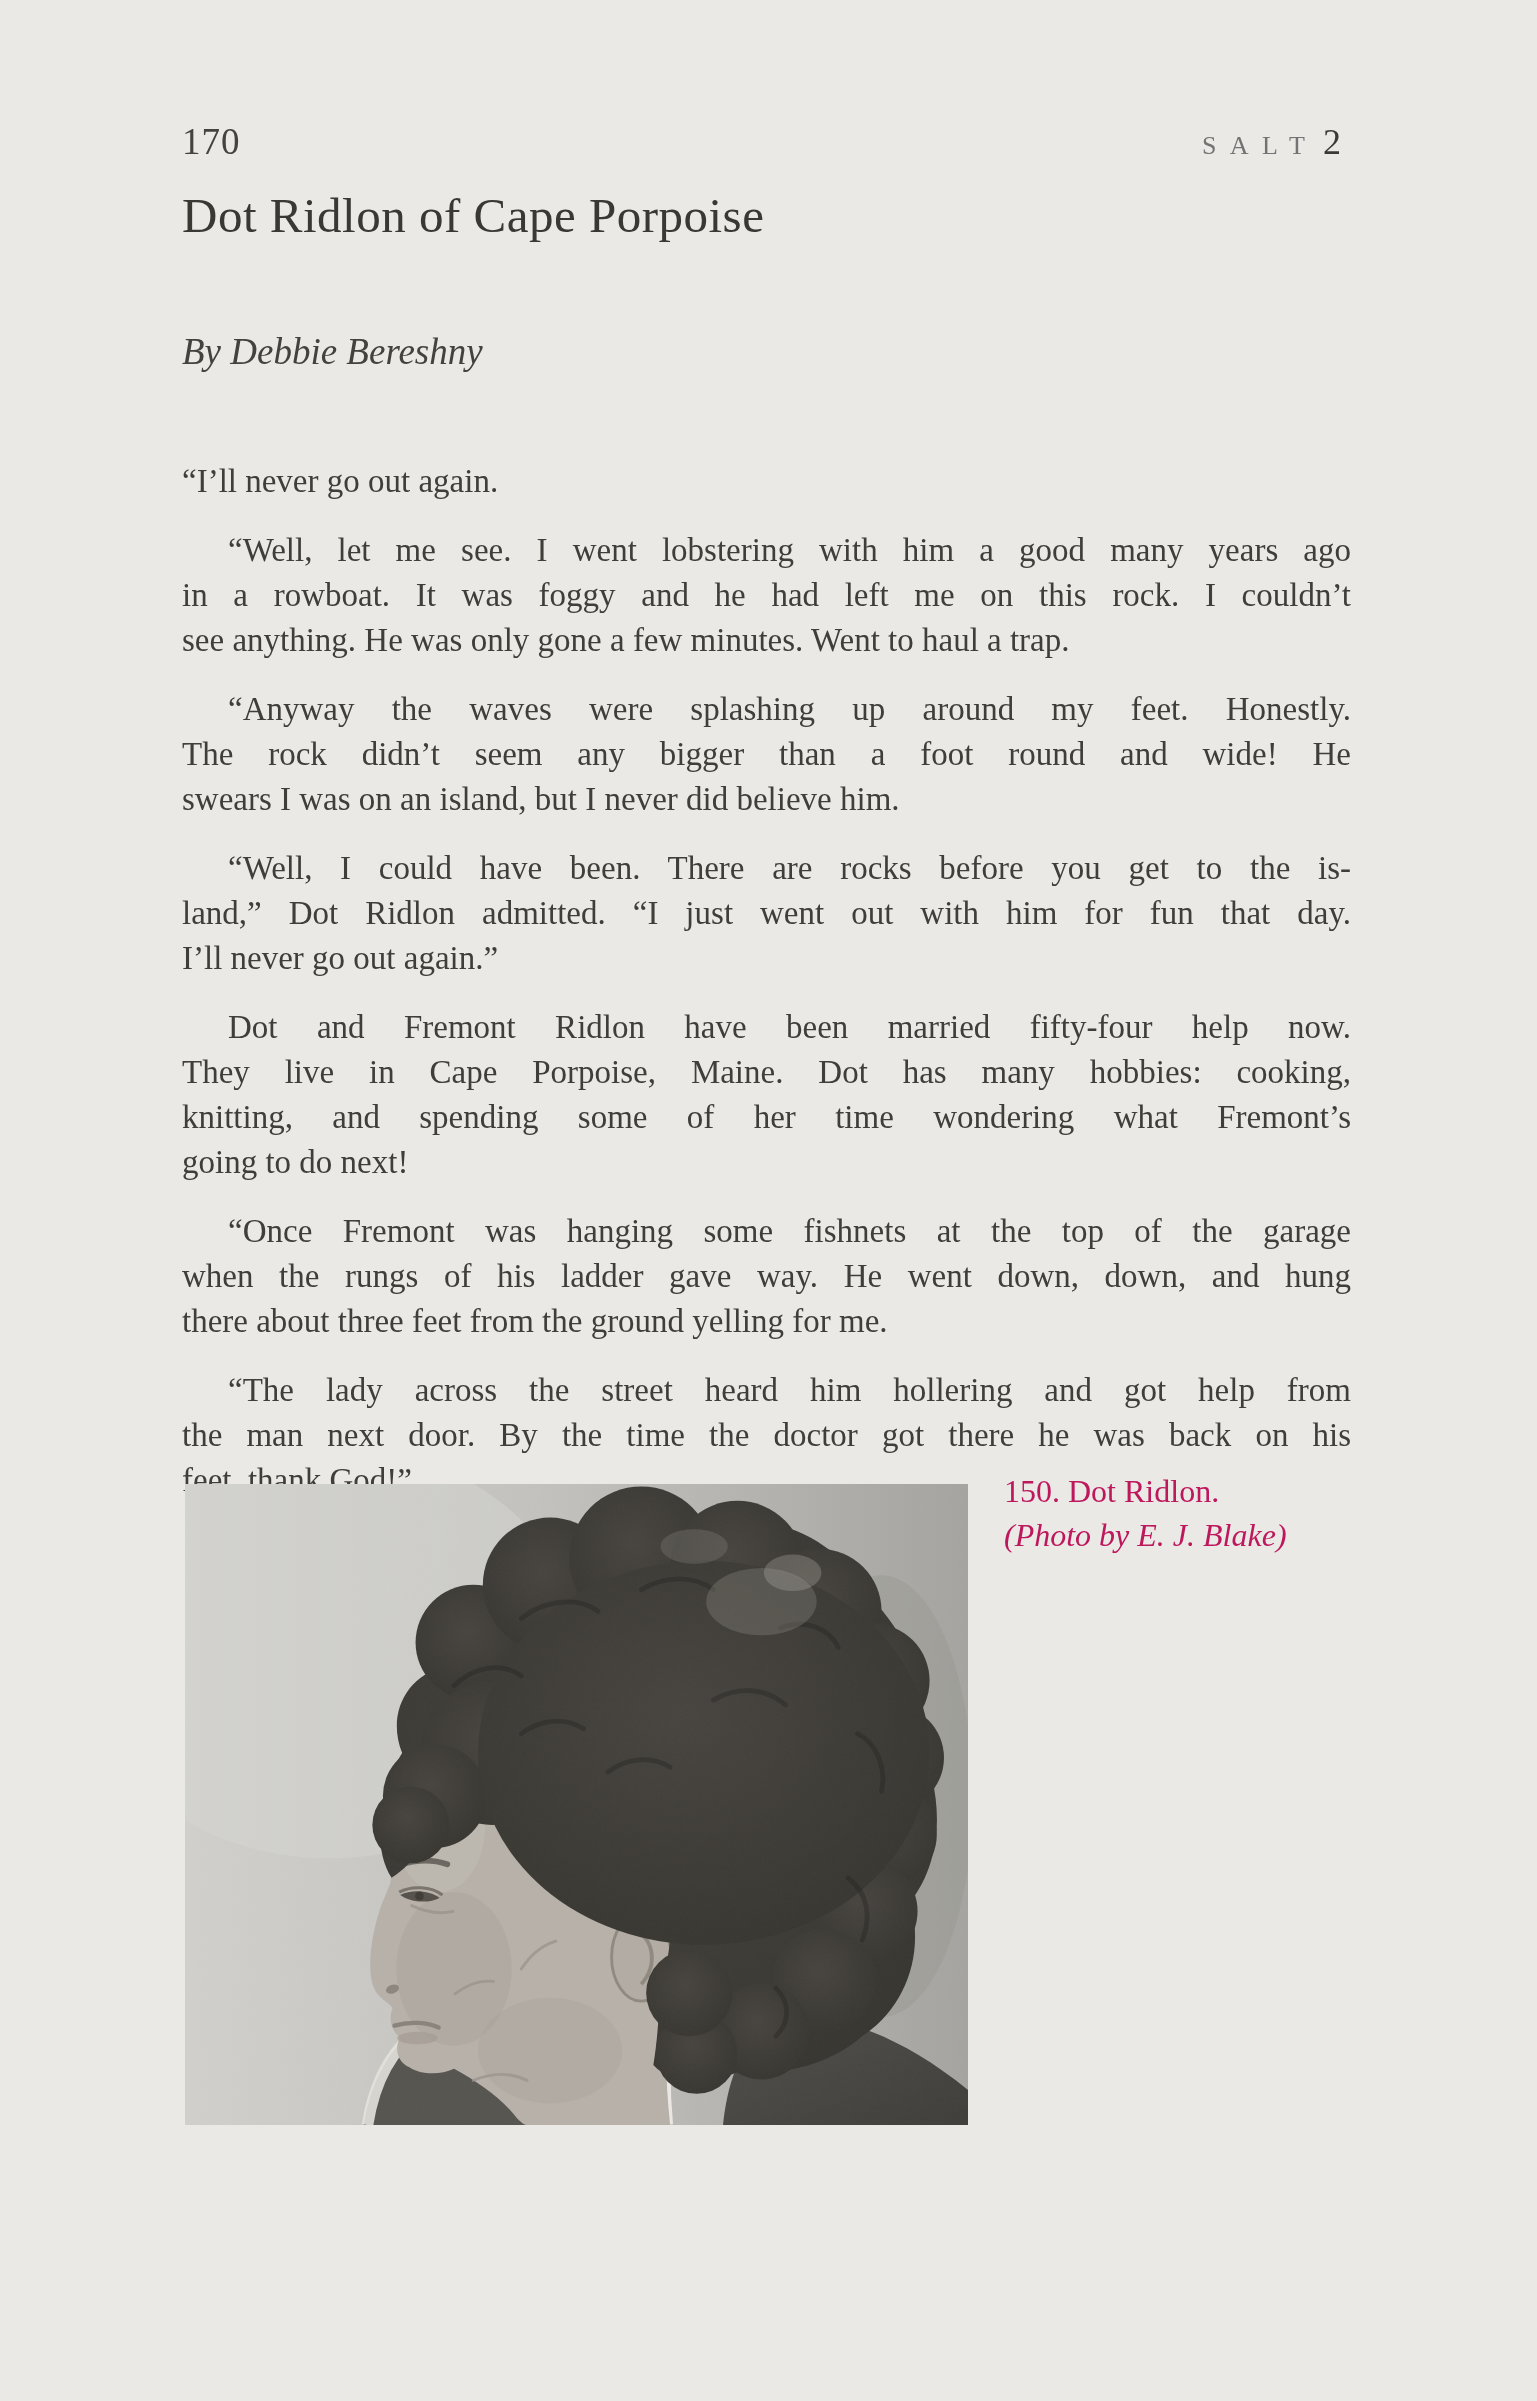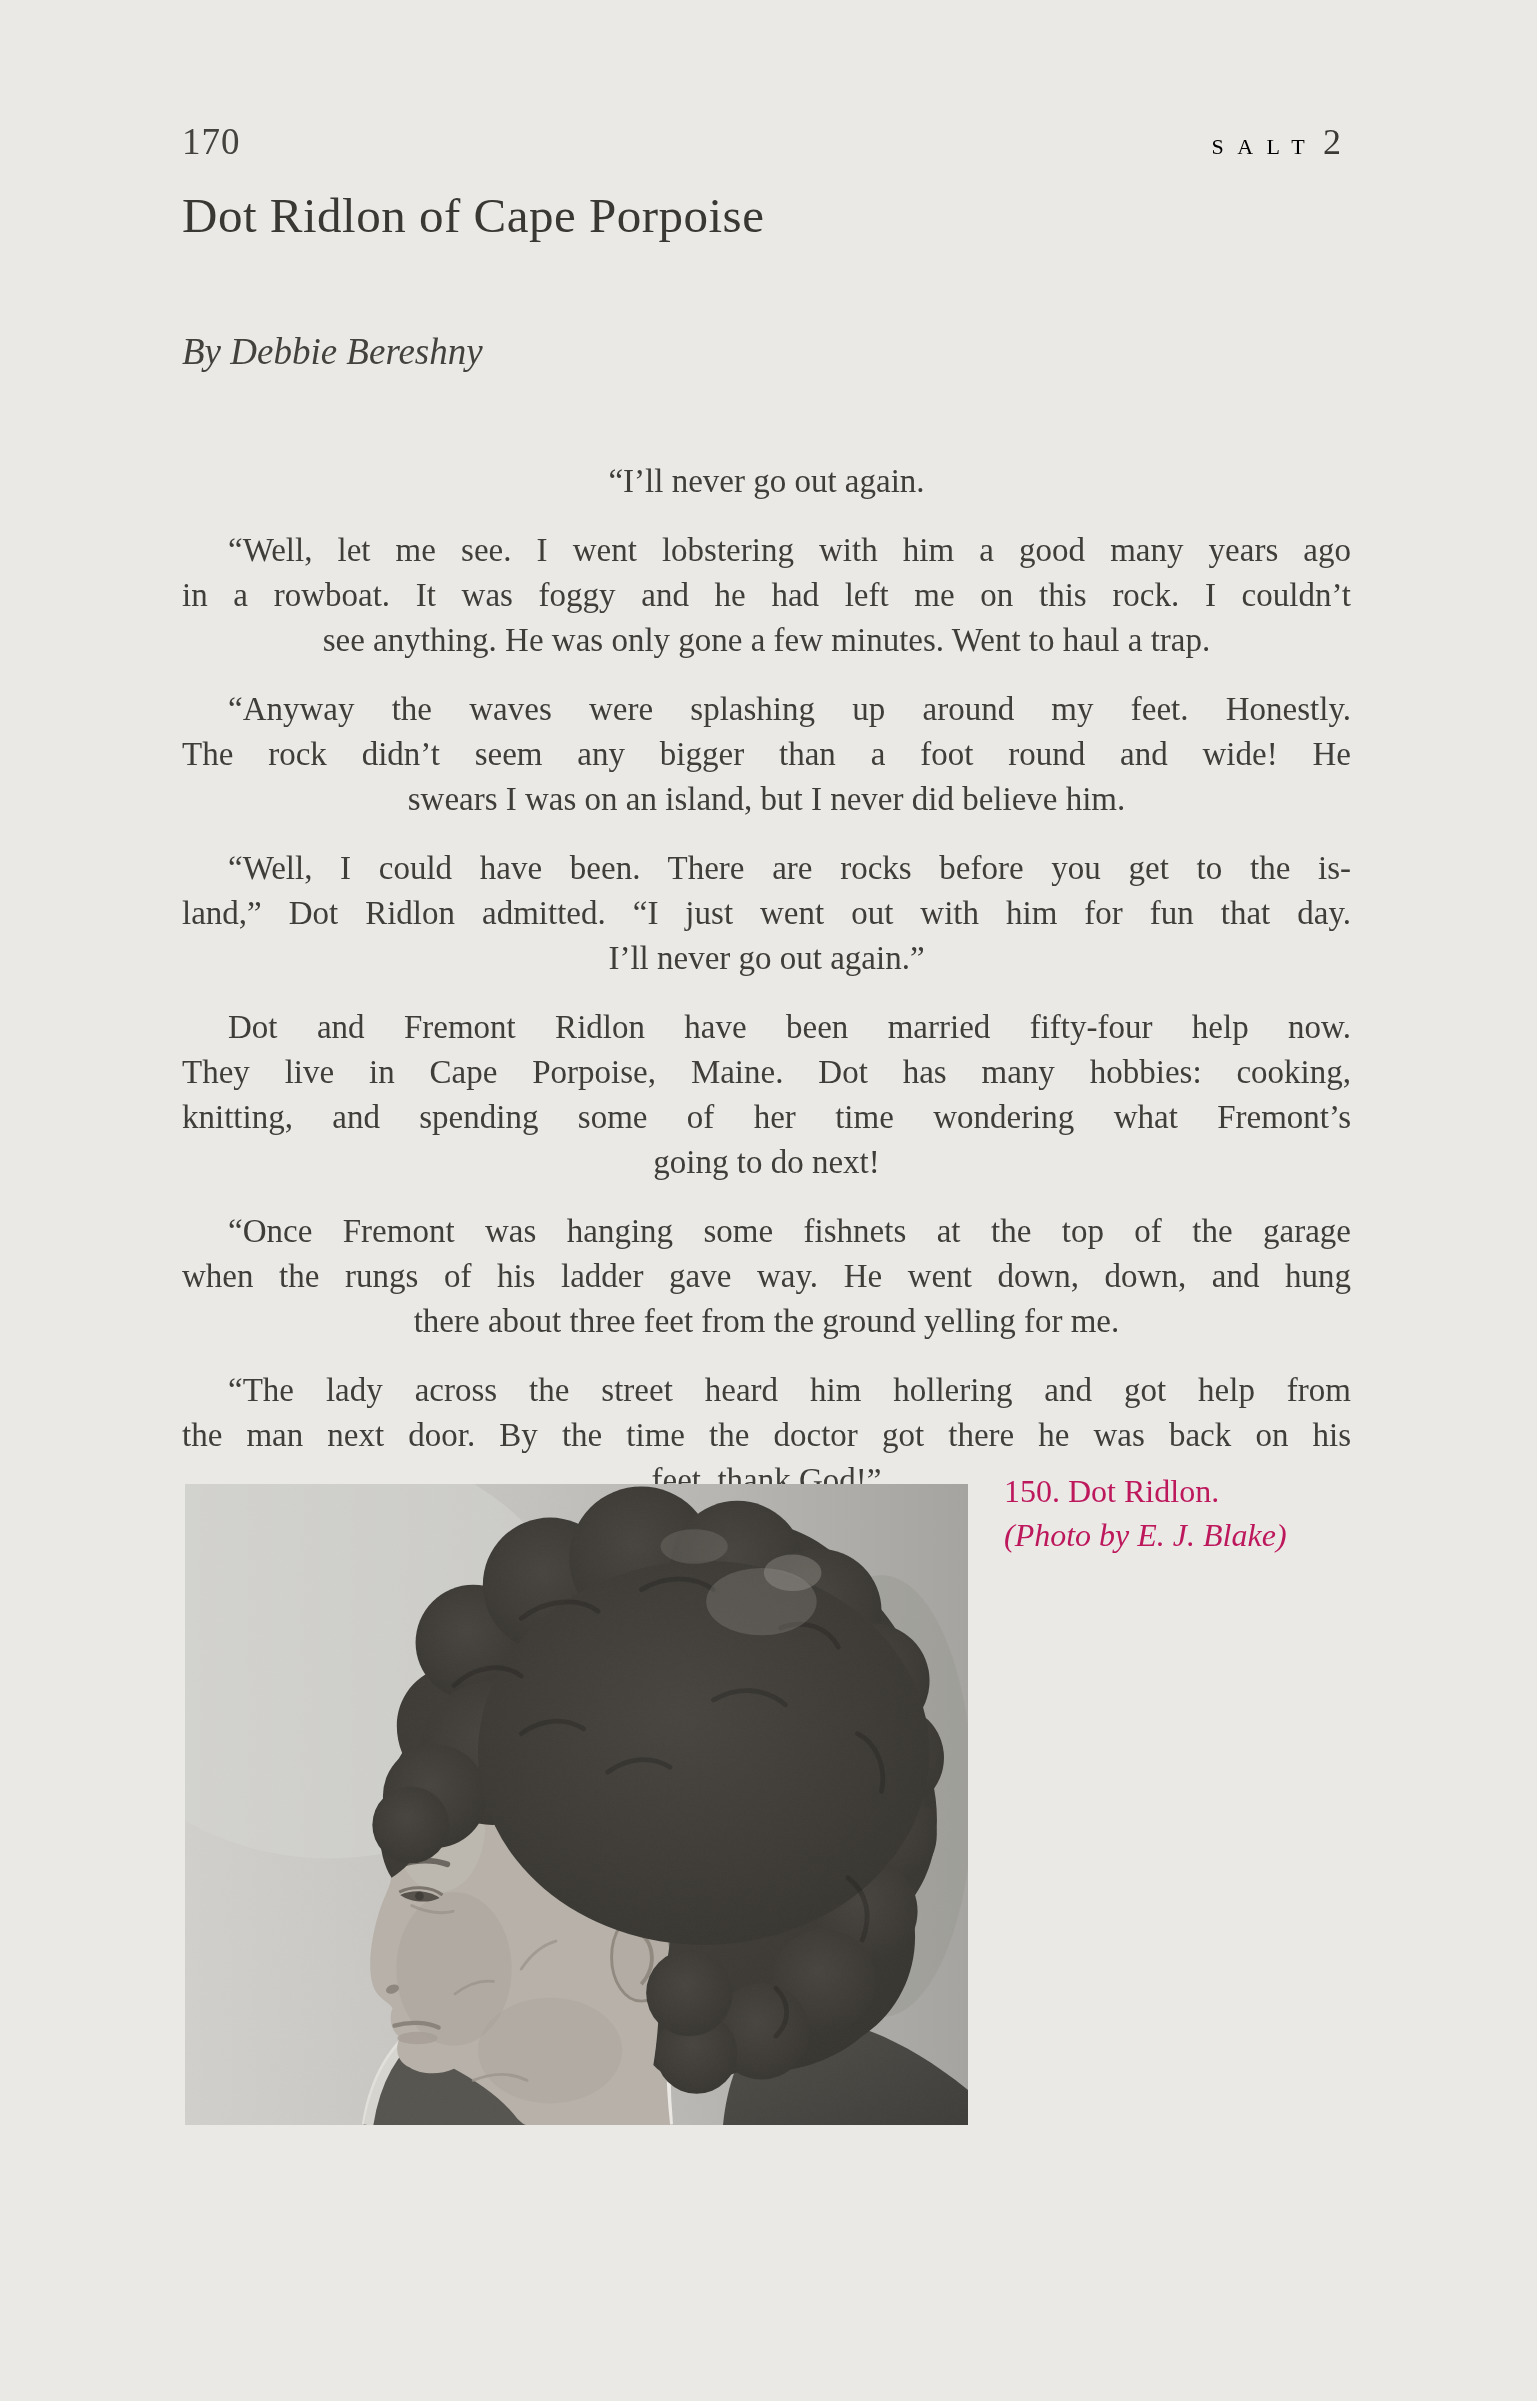--- a/index.html
+++ b/index.html
@@ -14,36 +14,36 @@
     font-family:"Liberation Serif","DejaVu Serif",serif;
     color:#3e3c37;
   }
   .running-head{
     position:absolute; left:182px; top:123px; width:1159px;
     display:flex; justify-content:space-between; align-items:baseline;
     line-height:1;
   }
   .folio{ font-size:37px; letter-spacing:1px; color:#45433e; }
   .journal{ display:flex; align-items:baseline; }
-  .journal-name{ font-size:22px; letter-spacing:13.4px; color:#000000; }
+  .journal-name{ font-size:26px; letter-spacing:13.4px; color:#737373; }
   .issue{ font-size:36px; margin-left:4.8px; color:#3c3a35; }
   .title{
     position:absolute; left:182px; top:187px; margin:0;
     font-size:49px; font-weight:400; letter-spacing:0.5px; color:#3a3833;
   }
   .byline{
     position:absolute; left:182px; top:330px;
     font-size:37px; font-style:italic; color:#44423d;
   }
   .body-text{
     position:absolute; left:182px; top:459px; width:1169px;
     font-size:33px; line-height:45px; color:#403e39;
   }
   .bl{ text-align:justify; text-align-last:justify; }
-  .bl-last{ text-align:center; }
+  .bl-last{ text-align:left; }
   .indent{ text-indent:46px;margin-top:24px; }
   .photo{
     position:absolute; left:185px; top:1484px;
     width:783px; height:641px;
   }
   .photo svg{ display:block; width:100%; height:100%; }
   .figcap{
     position:absolute; left:1004px; top:1469px; width:355px;
     font-size:32px; line-height:44px; color:#be185d;
   }

